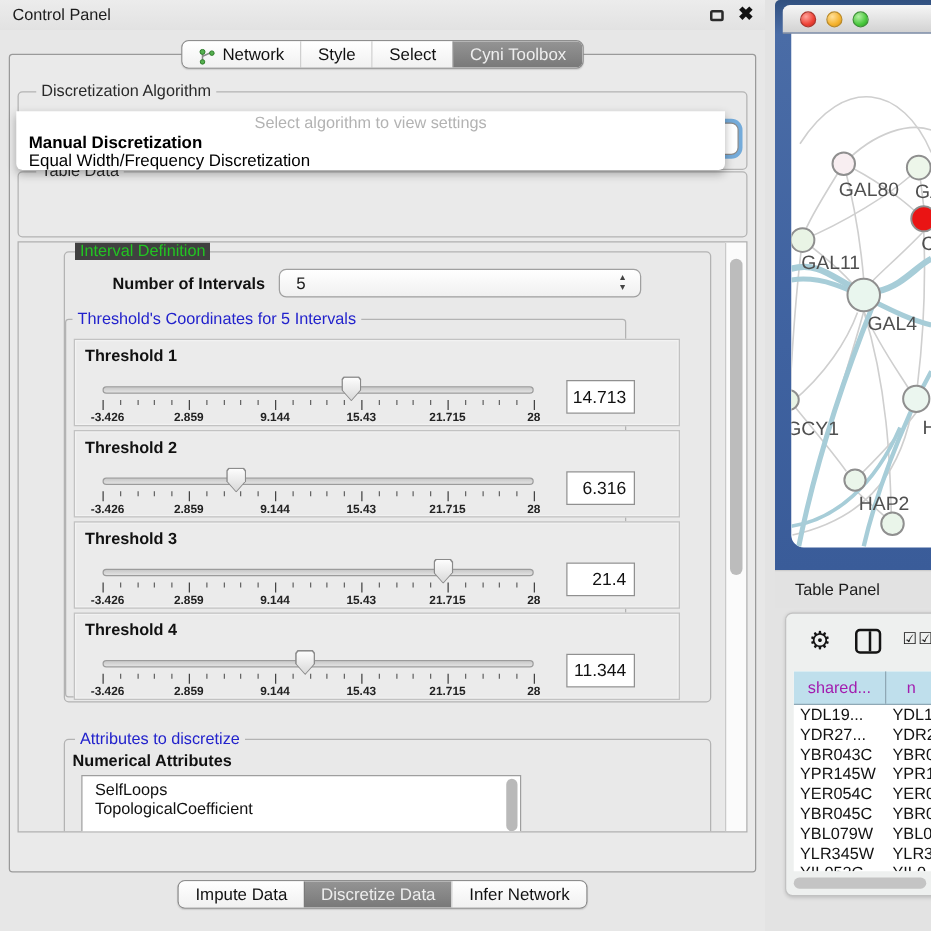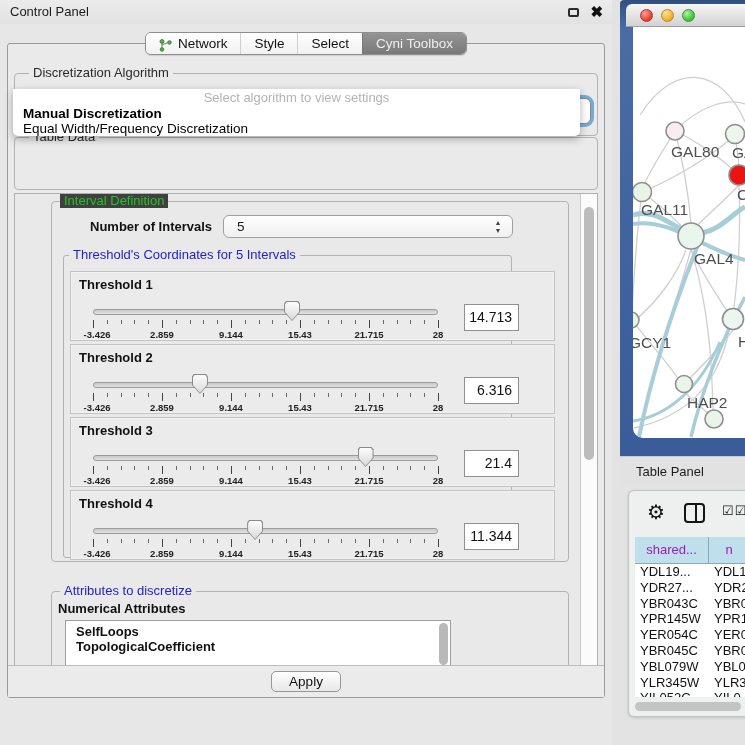--- a/index.html
+++ b/index.html
@@ -44,21 +44,21 @@
   
   .content-area { position:absolute; left:6px; top:149px; width:584px; height:473px; background:#e9e9e9; border:1px solid #b0b0b0; overflow:hidden; }
   .vscroll { position:absolute; right:0; top:0; bottom:0; width:17px; background:#fbfbfb; border-left:1px solid #c9c9c9; }
   .vscroll .thumb { position:absolute; left:3px; top:13px; width:10px; height:253px; border-radius:5px; background:#bcbcbc; }
 
   .interval-group { left:36px; top:7px; width:518px; height:361px; border:1px solid #b3b3b3; border-radius:4px; position:absolute; }
   .interval-group .grouplabel { background:#404040; left:8px; }
   .noi-label { position:absolute; left:38px; top:17px; font-weight:bold; font-size:13px; color:#111; }
   .noi-spinner { position:absolute; left:171px; top:13px; width:290px; height:23px; border:1px solid #a0a0a0; border-radius:6px; background:linear-gradient(#ffffff,#f0f0f0); font-size:13.5px; line-height:21px; padding-left:13px; }
 
-  .thresh-group { position:absolute; left:11px; top:53px; width:449px; height:303px; border:1px solid #b3b3b3; border-radius:3px; }
+  .thresh-group { position:absolute; left:0; top:53px; width:449px; height:303px; border:1px solid #b3b3b3; border-radius:3px; }
   .thresh-group > .grouplabel { background:#e9e9e9; left:5px; }
 
   .thresh-box { position:absolute; left:6px; width:485px; height:70px; background:#ebebeb; border:1px solid #c2c2c2; box-shadow:inset 0 0 0 1px #f2f2f2; }
   .t-label { position:absolute; left:8px; top:5px; font-weight:bold; font-size:13px; color:#111; }
   .slider-wrap { position:absolute; left:22px; top:35px; width:345px; height:10px; }
   .slider-track { position:absolute; left:0; right:0; top:2px; height:6px; border:1px solid #9b9b9b; border-radius:3px; background:linear-gradient(#c9c9c9,#e2e2e2); }
   .slider-thumb { position:absolute; top:-6px; width:16px; height:20px; }
   .slider-thumb .outer { position:absolute; inset:0; background:#8a8a8a;
      clip-path:polygon(12% 0,88% 0,100% 12%,100% 55%,50% 100%,0 55%,0 12%); }
   .slider-thumb .inner { position:absolute; inset:1px; background:linear-gradient(#fdfdfd,#d9d9d9);
@@ -66,21 +66,21 @@
   .ticks { position:absolute; left:22px; top:48px; width:345px; height:8px; }
   .tick { position:absolute; top:0; width:1px; height:4px; background:#666; }
   .tick.major { height:8px; background:#444; }
   .tick-labels { position:absolute; left:22px; top:57px; width:345px; height:10px; }
   .ticklab { position:absolute; transform:translateX(-50%); font-size:9.5px; font-weight:bold; color:#222; white-space:nowrap; }
   .t-valuebox { position:absolute; left:393px; top:32px; width:55px; height:27px; background:#ffffff; border:1px solid #909090; font-size:14px; line-height:25px; text-align:right; padding-right:6px; color:#111; }
 
   .attr-group { position:absolute; left:36px; top:397px; width:518px; height:85px; border:1px solid #b3b3b3; border-radius:4px; }
   .attr-group .grouplabel { background:#e9e9e9; left:8px; }
   .attr-sub { position:absolute; left:6px; top:9px; font-weight:bold; font-size:13px; color:#111; }
-  .attr-list { position:absolute; left:13px; top:28px; width:386px; height:56px; background:#ffffff; border:1px solid #9e9e9e; overflow:hidden;font-weight:bold; }
+  .attr-list { position:absolute; left:13px; top:28px; width:352px; height:56px; background:#ffffff; border:1px solid #9e9e9e; overflow:hidden; }
   .attr-item { font-size:13px; line-height:15px; padding-left:10px; color:#111; white-space:nowrap; }
   .attr-item:first-child { padding-top:3px; }
   .list-scroll { position:absolute; right:2px; top:2px; width:9px; height:42px; border-radius:5px; background:#b9b9b9; }
 
   .apply-row { position:absolute; left:0; right:0; bottom:0; height:32px; border-top:1px solid #bdbdbd; background:#ebebeb; display:flex; justify-content:center; align-items:center; }
   .apply-btn { width:70px; height:21px; border:1px solid #979797; border-radius:5px; background:linear-gradient(#ffffff,#e7e7e7); font-size:13.5px; text-align:center; line-height:19px; color:#111; }
 
   
   .network-window { position:absolute; left:620px; top:0; width:125px; height:456px;
      background:linear-gradient(180deg,#31507f 0%,#4a6ca6 6%,#3f62a0 60%,#3a5c99 100%); border-top-left-radius:4px; }
@@ -380,31 +380,41 @@
           <div class="attr-item">TopologicalCoefficient</div>
           <div class="list-scroll"></div>
         </div>
       </div>
 
       <div class="vscroll">
           <div class="thumb"></div>
         </div>
     </div>
 
-    <div class="apply-row">
-      <div class="apply-btn">Apply</div>
-    </div>
 
     <div class="popup" style="left:5px; top:45px;">
       <div class="prompt">Select algorithm to view settings</div>
       <div class="opt bold">Manual Discretization</div>
       <div class="opt">Equal Width/Frequency Discretization</div>
     </div>
   </div>
 
+  <div class="tabstrip-row" style="top:704px;">
+    <div class="tabstrip">
+      <div class="tab">
+          <span>Impute Data</span>
+        </div>
+      <div class="tab selected">
+          <span>Discretize Data</span>
+        </div>
+      <div class="tab">
+          <span>Infer Network</span>
+        </div>
+    </div>
+  </div>
 </div>
 
 <div class="network-window">
   <div class="net-titlebar">
     <span class="tl red"></span>
     <span class="tl yellow"></span>
     <span class="tl green"></span>
   </div>
   <div class="net-canvas">
     <svg id="net-svg" width="112" height="411" viewBox="633 27 112 411">

